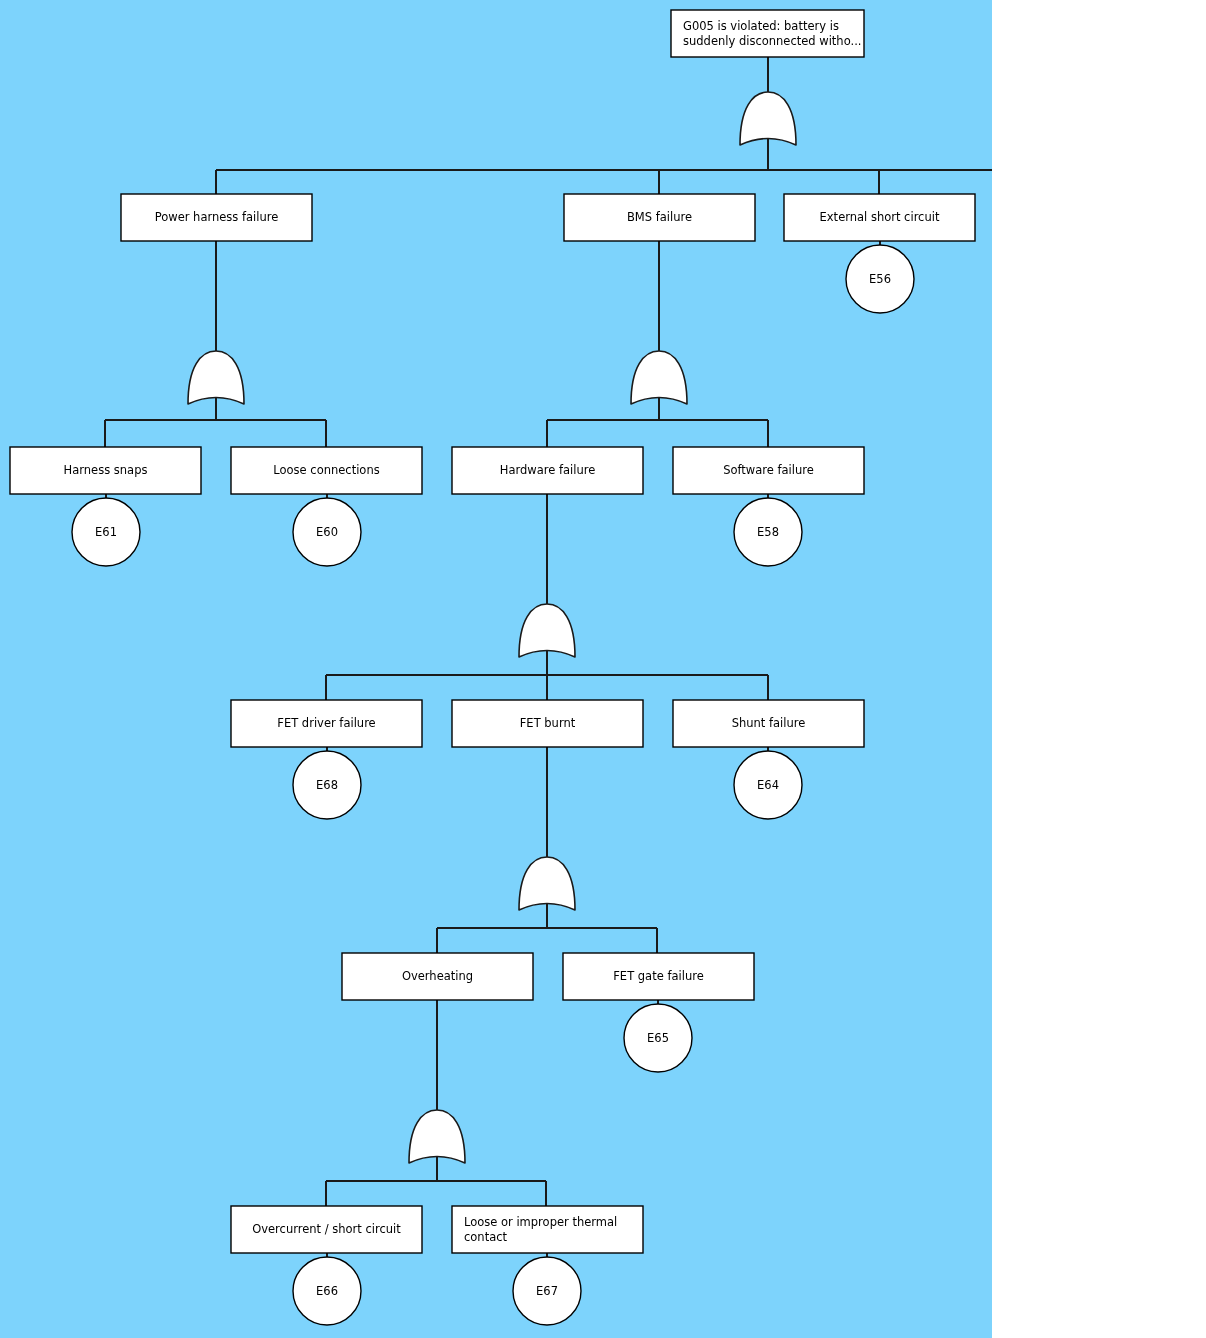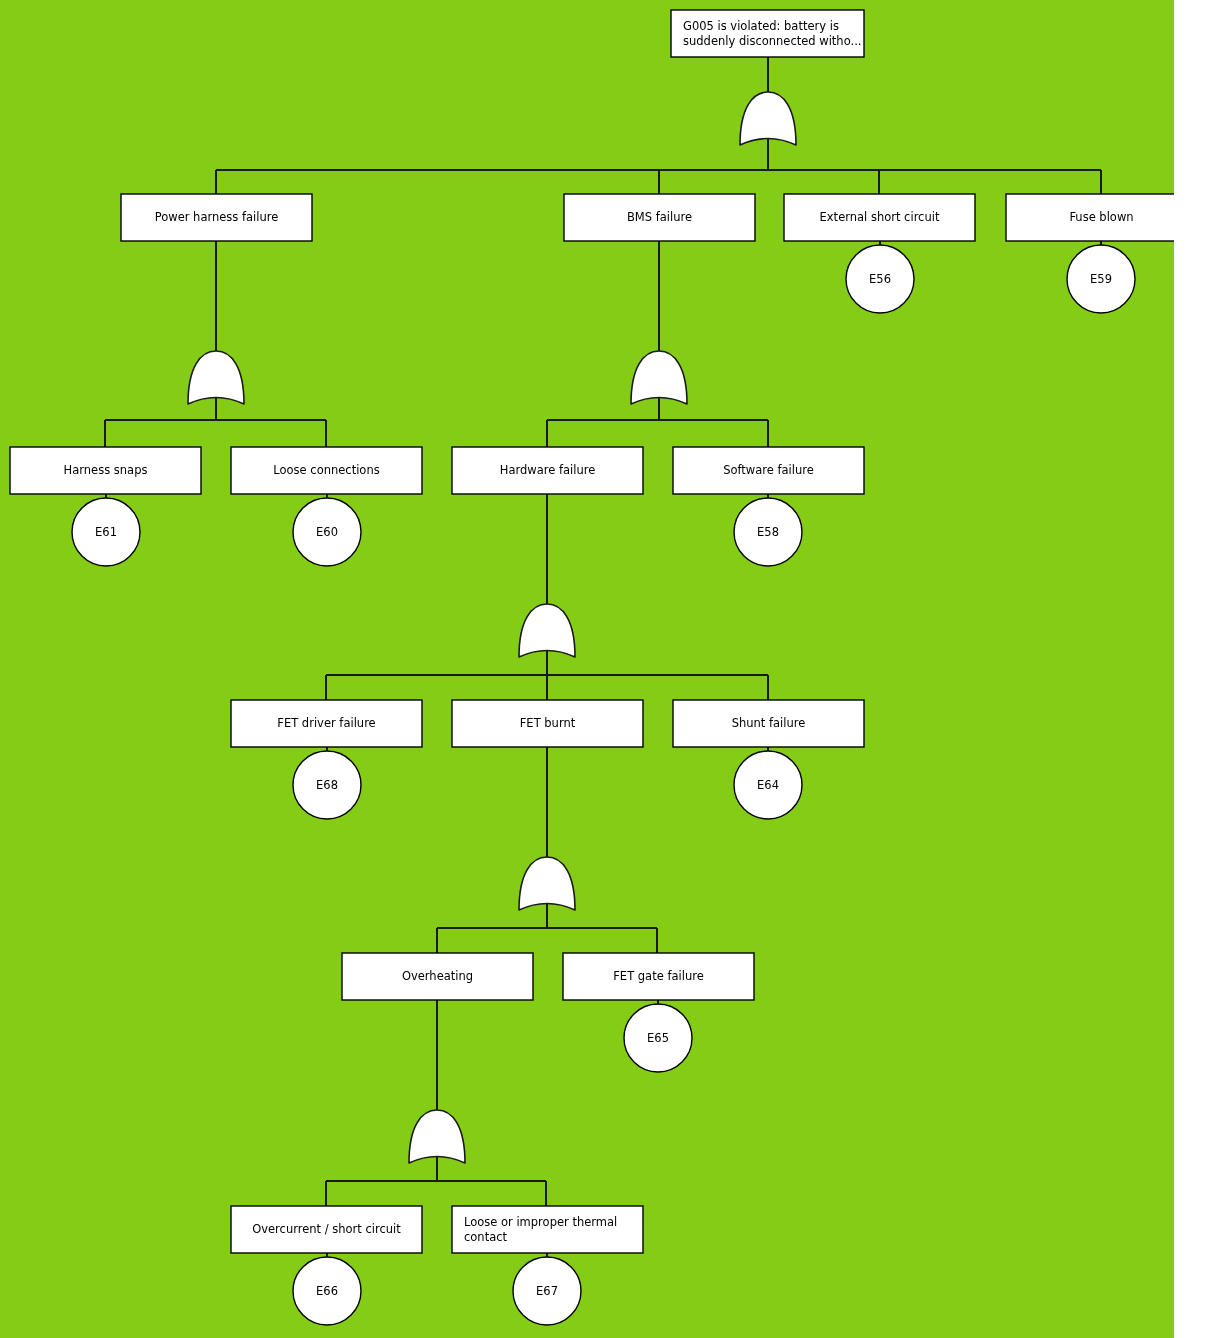--- a/index.html
+++ b/index.html
@@ -6,23 +6,23 @@
   html, body {
     margin: 0;
     padding: 0;
     background: #ffffff;
   }
   body {
     font-family: "DejaVu Sans", sans-serif;
   }
   #tree-root {
     position: relative;
-    width: 1174px;
+    width: 992px;
     height: 1338px;
-    background: #84cc16;
+    background: #7dd3fc;
     overflow: hidden;
   }
   svg.tree-canvas {
     position: absolute;
     left: 0;
     top: 0;
     width: 1206px;
     height: 1338px;
     display: block;
   }

